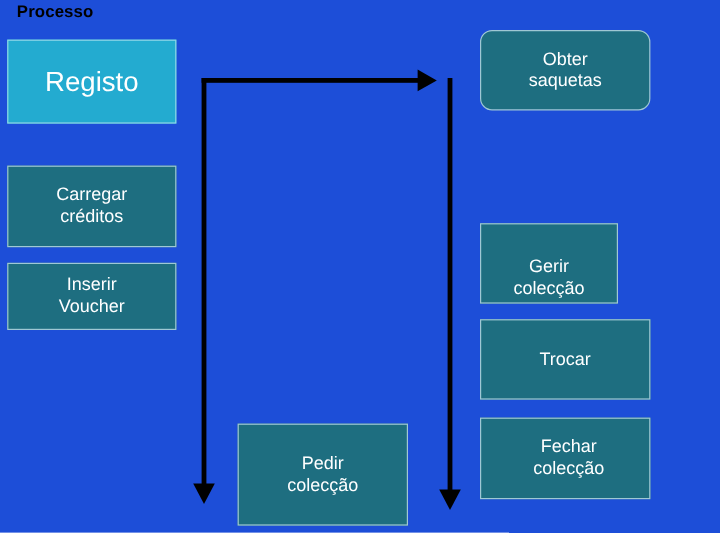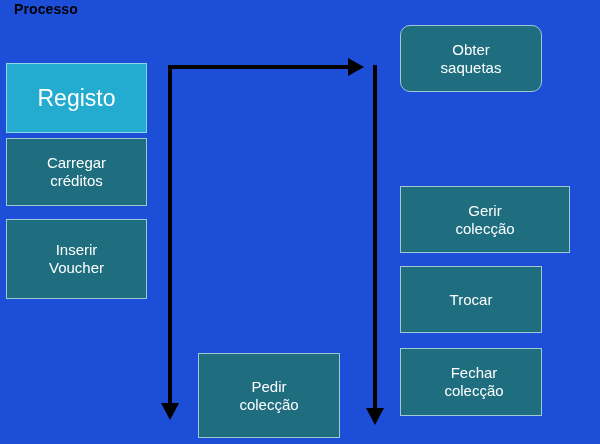--- a/index.html
+++ b/index.html
@@ -69,46 +69,46 @@
     border-left: 16px solid #000000;
   }
 </style>
 </head>
 <body>
 
 <div id="canvas">
 
   <div class="title">Processo</div>
 
-  <div class="node cyan" style="left:6px; top:33px; width:141px; height:70px;margin-top:30px;">
+  <div class="node cyan" style="left:6px; top:33px; width:141px; height:70px;">
     <span class="node-label">Registo</span>
   </div>
 
   <div class="node teal" style="left:6px; top:138px; width:141px; height:68px;">
     <span class="node-label">Carregar
 créditos</span>
   </div>
 
-  <div class="node teal" style="left:6px; top:219px; width:141px; height:80px;">
+  <div class="node teal" style="left:6px; top:219px; width:141px; height:56px;">
     <span class="node-label">Inserir
 Voucher</span>
   </div>
 
   <div class="node teal" style="left:198px; top:353px; width:142px; height:85px;">
     <span class="node-label">Pedir
 colecção</span>
   </div>
 
   <div class="node teal" style="left:400px; top:25px; width:142px; height:67px;border-radius:10px;">
     <span class="node-label">Obter
 saquetas</span>
   </div>
 
 
-  <div class="node teal" style="left:400px; top:186px; width:170px; height:67px;">
+  <div class="node teal" style="left:400px; top:186px; width:115px; height:67px;align-items:flex-end;">
     <span class="node-label">Gerir
 colecção</span>
   </div>
 
   <div class="node teal" style="left:400px; top:266px; width:142px; height:67px;">
     <span class="node-label">Trocar</span>
   </div>
 
   <div class="node teal" style="left:400px; top:348px; width:142px; height:68px;padding-left:10px;">
     <span class="node-label">Fechar

